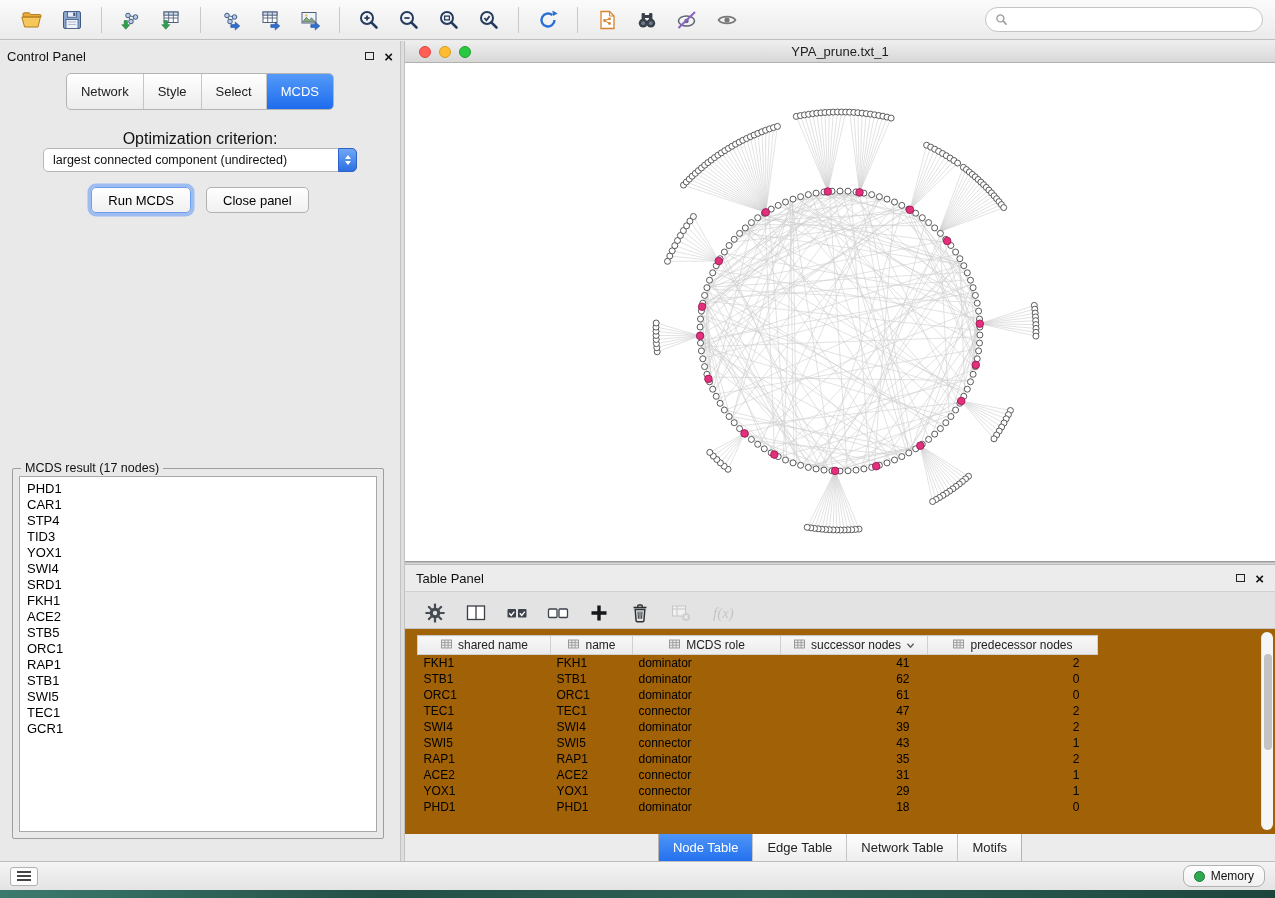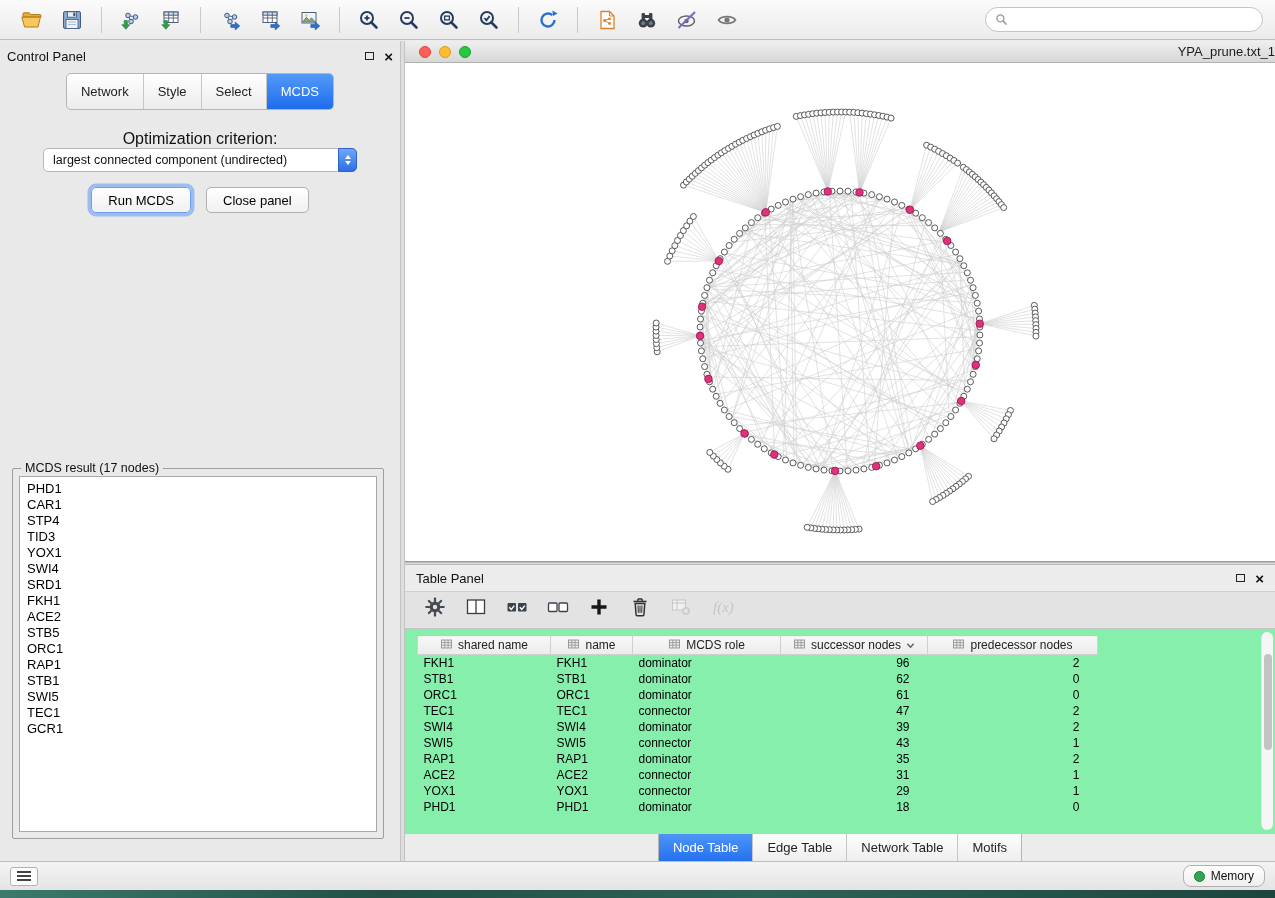--- a/index.html
+++ b/index.html
@@ -49,31 +49,31 @@
 
   
   .right{flex:1;display:flex;flex-direction:column;background:#ececec;min-width:0}
   .network-window{height:521px;display:flex;flex-direction:column;border-bottom:1px solid #9a9a9a;flex:none}
   .nw-titlebar{height:22px;background:linear-gradient(#efefef,#d7d7d7);border-bottom:1px solid #b0b0b0;display:flex;align-items:center;position:relative;flex:none}
   .lights{display:flex;gap:8px;margin-left:14px;z-index:2}
   .light{width:12px;height:12px;border-radius:50%}
   .light.red{background:#ff5f57;border:1px solid #e0443e}
   .light.yellow{background:#febc2e;border:1px solid #d89e24}
   .light.green{background:#28c840;border:1px solid #1d9f31}
-  .nw-title{position:absolute;left:0;right:0;text-align:right;font-size:13px;color:#1c1c1c}
+  .nw-title{position:absolute;left:0;right:0;text-align:center;font-size:13px;color:#1c1c1c}
   .nw-canvas{flex:1;background:#fff;position:relative;overflow:hidden}
   .nw-canvas svg{display:block}
 
   
   .table-panel{flex:1;display:flex;flex-direction:column;background:#ececec;min-height:0}
   .tp-header{height:26px;display:flex;align-items:center;padding:0 11px;flex:none}
   .tp-tools{height:38px;background:#e3e3e3;border-top:1px solid #d0d0d0;border-bottom:1px solid #c5c5c5;display:flex;align-items:center;padding:0 12px;gap:5px;flex:none}
-  .tool-btn{width:36px;height:30px;display:flex;align-items:flex-start;justify-content:center;border-radius:4px}
+  .tool-btn{width:36px;height:30px;display:flex;align-items:flex-end;justify-content:center;border-radius:4px}
   .tool-btn.disabled{opacity:.5}
-  .tp-table-area{flex:1;background:#86efac;position:relative;overflow:hidden;padding:6px 0 0 12px}
+  .tp-table-area{flex:1;background:#a16207;position:relative;overflow:hidden;padding:6px 0 0 12px}
   table{border-collapse:collapse;table-layout:fixed;width:680px}
   thead th{height:19px;background:linear-gradient(#f8f8f8,#ebebeb);border:1px solid #d0d0d0;border-top-color:#c6c6c6;font-weight:400;font-size:12px;color:#222;padding:0}
   .th-wrap{display:flex;align-items:center;justify-content:center;gap:5px;height:100%;padding:0 4px;white-space:nowrap;overflow:hidden}
   tbody td{height:16px;font-size:12px;padding:0 10px 0 6px;color:#000;white-space:nowrap;overflow:hidden}
   tbody td:first-child{padding-left:6px}
   td.num{text-align:right;padding-right:18px}
   .vscroll{position:absolute;top:3px;right:2px;bottom:4px;width:12px;background:#f6f6f6;border-left:1px solid #e4e4e4;border-radius:6px}
   .vthumb{position:absolute;top:22px;left:2px;width:8px;height:96px;background:#c3c3c3;border-radius:4px}
   .tp-tabs{height:27px;display:flex;align-items:center;justify-content:center;background:#ececec;flex:none}
 
@@ -1089,21 +1089,21 @@
                     <span>predecessor nodes</span>
                   </div>
                 </th>
               </tr>
             </thead>
           <tbody id="tbody">
               <tr class="trow">
                 <td>FKH1</td>
                 <td>FKH1</td>
                 <td>dominator</td>
-                <td class="num">96</td>
+                <td class="num">41</td>
                 <td class="num">2</td>
               </tr>
               <tr class="trow">
                 <td>STB1</td>
                 <td>STB1</td>
                 <td>dominator</td>
                 <td class="num">62</td>
                 <td class="num">0</td>
               </tr>
               <tr class="trow">

